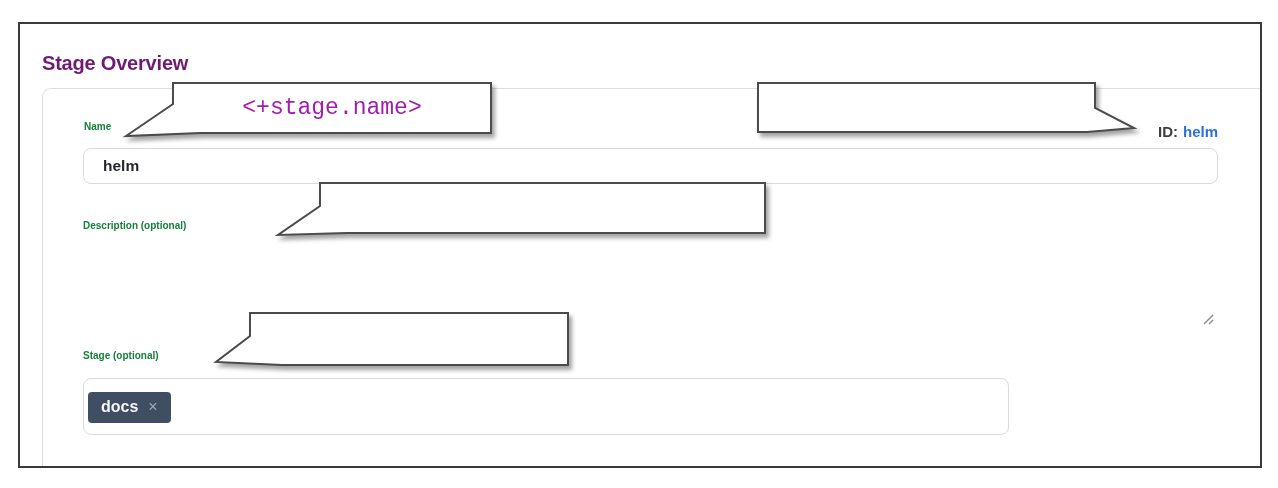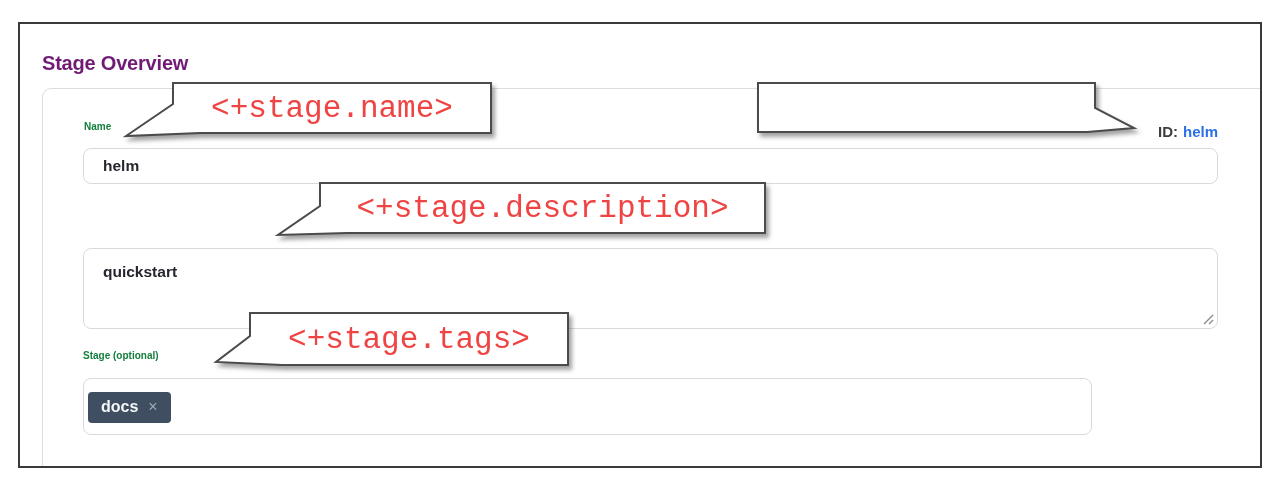--- a/index.html
+++ b/index.html
@@ -53,42 +53,42 @@
     padding: 13px 19px; font-family: "Liberation Sans", sans-serif;
     font-size: 15.5px; font-weight: 600; color: #25272e;
     resize: none; z-index: 1; outline: none; line-height: 1.25;
   }
   .resize-handle {
     position: absolute; left: 1201px; top: 312px; width: 14px; height: 14px;
     z-index: 2; cursor: nwse-resize;
   }
 
   .tags-input {
-    position: absolute; left: 83px; top: 378px; width: 1009px; height: 57px;
+    position: absolute; left: 83px; top: 378px; width: 926px; height: 57px;
     border: 1px solid #d8dae0; border-radius: 8px; background: #fff;
     display: flex; align-items: center; padding: 0 4px; z-index: 1; cursor: text;
   }
   .tag-chip {
     display: inline-flex; align-items: center; gap: 10px;
     background: #3f4e61; color: #f4f6f8; border-radius: 4px;
     height: 31px; padding: 0 13px; font-size: 16px; font-weight: 600;
     margin-top: 1px;
   }
   .tag-remove { color: #9da9b7; font-size: 16px; font-weight: 400; cursor: pointer; line-height: 1; }
 
   
   .callout-layer {
     position: absolute; left: 0; top: 0; width: 1278px; height: 488px;
     z-index: 5; pointer-events: none;
     filter: drop-shadow(3px 4px 2px rgba(85,85,85,0.55));
   }
   .callout-layer path { fill: #ffffff; stroke: #4b4b4d; stroke-width: 2px; }
   .callout-text {
     position: absolute; z-index: 6; display: flex; align-items: center; justify-content: center;
-    font-family: "Liberation Mono", monospace; font-size: 31px; color: #ef4444;
+    font-family: "Liberation Mono", monospace; font-size: 23px; color: #a21caf;
     pointer-events: none; white-space: nowrap;
   }
   .co-name        { left: 173px; top: 83px;  width: 318px; height: 50px; }
   .co-identifier  { left: 758px; top: 83px;  width: 337px; height: 49px; }
   .co-description { left: 320px; top: 183px; width: 445px; height: 50px; }
   .co-tags        { left: 250px; top: 313px; width: 318px; height: 52px; }
 </style>
 </head>
 <body>
 
@@ -99,37 +99,35 @@
   <div class="title">Stage Overview</div>
 
   <div class="panel"></div>
 
   <div class="field-label label-name">Name</div>
   <div class="id-row">
     <span class="id-caption">ID:</span><span class="id-value">helm</span>
   </div>
   <input class="text-input input-name" type="text" value="helm" style="">
 
-  <textarea class="textarea-input" style="">quickstart</textarea>
+  <div class="field-label label-description">Description (optional)</div>
   <svg class="resize-handle" viewBox="0 0 14 14">
     <line x1="3" y1="12" x2="12" y2="3" stroke="#8d8d93" stroke-width="1.4"></line>
     <line x1="8" y1="12" x2="12" y2="8" stroke="#8d8d93" stroke-width="1.4"></line>
   </svg>
 
   <div class="field-label label-tags">Stage (optional)</div>
   <div class="tags-input">
     <span class="tag-chip">
       <span>docs</span>
       <span class="tag-remove">×</span>
     </span>
   </div>
 
   <svg class="callout-layer" viewBox="0 0 1278 488">
     <path d="M173,104 V83 H491 V133 H200 L126,136 Z"></path>
     <path d="M758,83 H1095 V108 L1134,128 L1087,132 H758 Z"></path>
     <path d="M320,206 V183 H765 V233 H347 L278,235 Z"></path>
     <path d="M250,336 V313 H568 V365 H282 L216,362 Z"></path>
   </svg>
   <div class="callout-text co-name">&lt;+stage.name&gt;</div>
-  <div class="callout-text co-description">&lt;+stage.description&gt;</div>
-  <div class="callout-text co-tags">&lt;+stage.tags&gt;</div>
 
 </div>
 
 </body></html>

